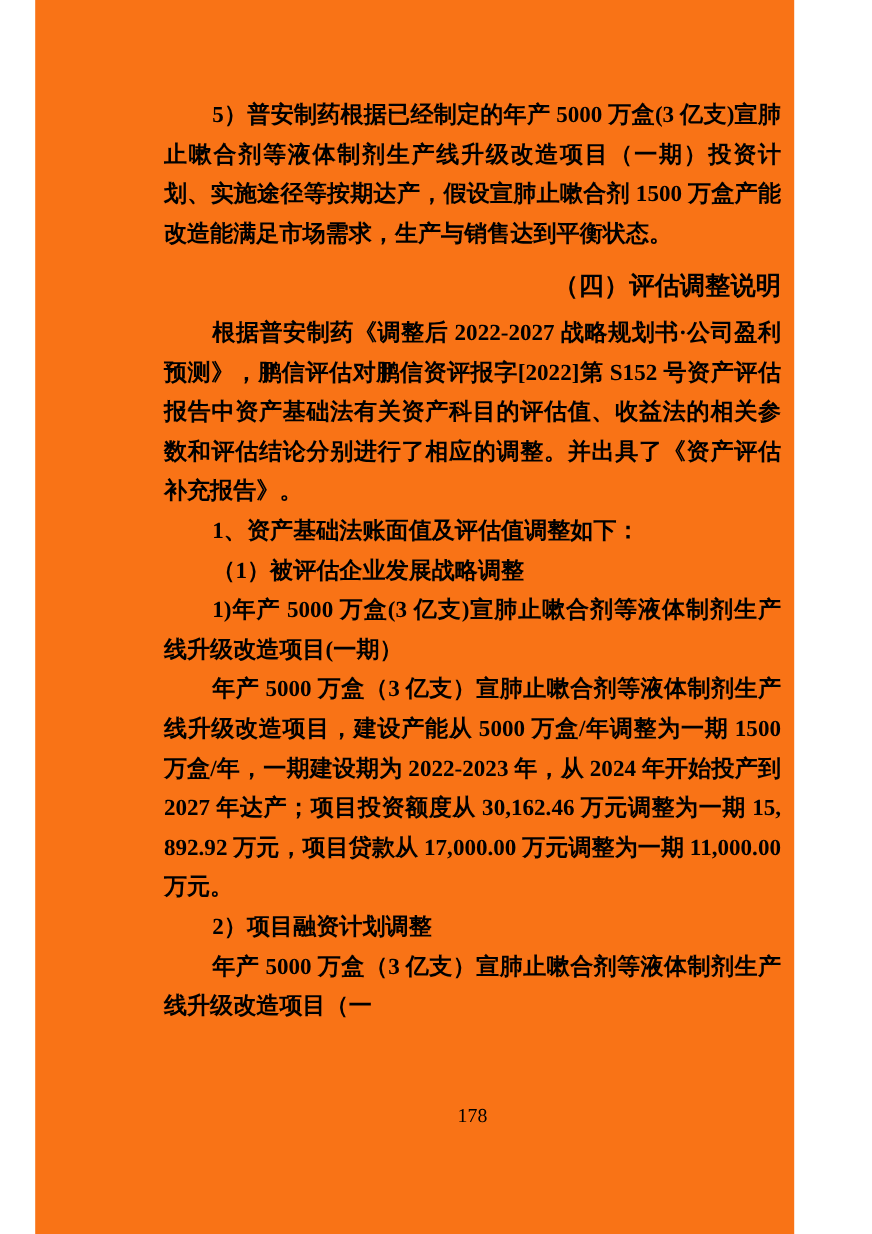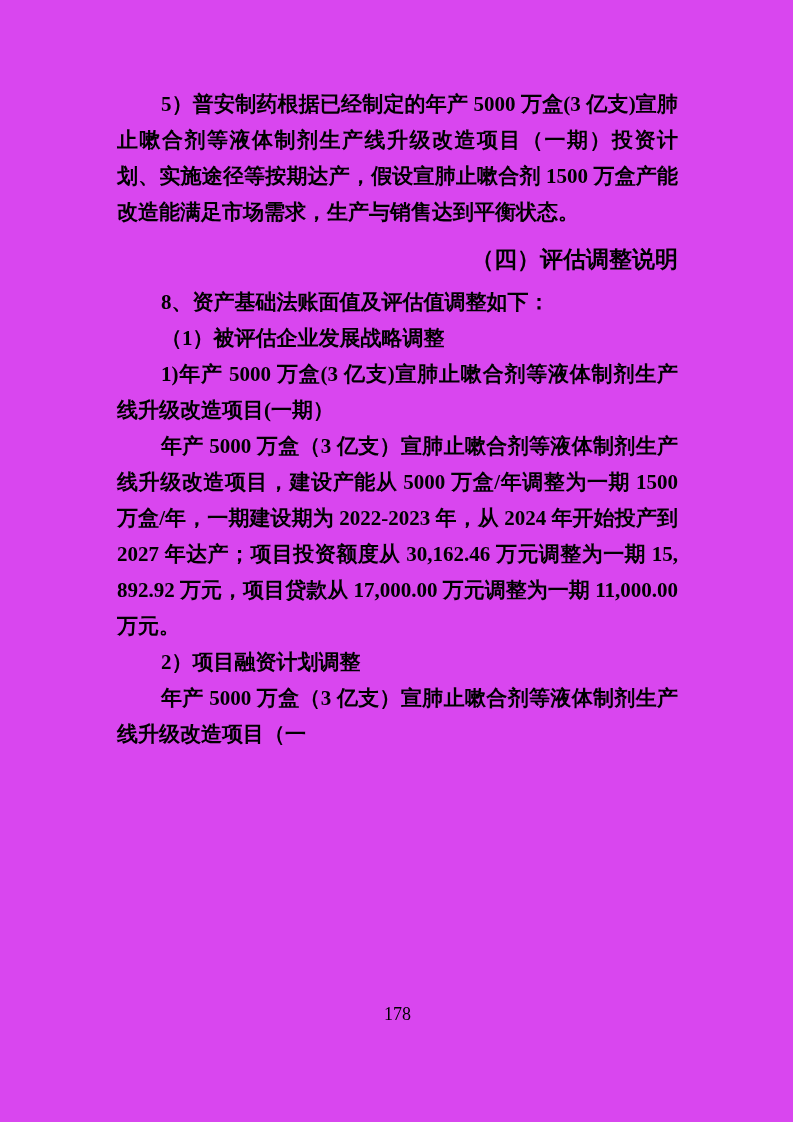--- a/index.html
+++ b/index.html
@@ -2,26 +2,27 @@
 <html><head>
 <meta charset="utf-8">
 <style>
   html, body {
     margin: 0;
     padding: 0;
     background: #ffffff;
   }
   .page {
     position: relative;
-    width: 793px;
+    width: 690px;
     height: 1122px;
-    background: #d946ef;
+    background: #f97316;
     overflow: hidden;
     font-family: "Liberation Serif", "DejaVu Serif", serif;
     color: #000000;
+    margin-left: 32px;
   }
   .content {
     position: absolute;
     left: 117px;
     top: 86px;
     width: 561px;
   }
   .para {
     margin: 0;
     font-size: 21px;
@@ -60,22 +61,23 @@
 <body>
 
 <div class="page">
   <div class="content">
 
     <p class="para bold">5）普安制药根据已经制定的年产 5000 万盒(3 亿支)宣肺止嗽合剂等液体制剂生产线升级改造项目（一期）投资计划、实施途径等按期达产，假设宣肺止嗽合剂 1500 万盒产能改造能满足市场需求，生产与销售达到平衡状态。</p>
 
 
     <h2 class="heading">（四）评估调整说明</h2>
 
+    <p class="para bold">根据普安制药《调整后 2022-2027 战略规划书·公司盈利预测》，鹏信评估对鹏信资评报字[2022]第 S152 号资产评估报告中资产基础法有关资产科目的评估值、收益法的相关参数和评估结论分别进行了相应的调整。并出具了《资产评估补充报告》。</p>
 
-    <p class="para bold">8、资产基础法账面值及评估值调整如下：</p>
+    <p class="para bold">1、资产基础法账面值及评估值调整如下：</p>
 
 
 
     <p class="para bold">（1）被评估企业发展战略调整</p>
 
     <p class="para bold">1)年产 5000 万盒(3 亿支)宣肺止嗽合剂等液体制剂生产线升级改造项目(一期）</p>
 
     <p class="para bold">年产 5000 万盒（3 亿支）宣肺止嗽合剂等液体制剂生产线升级改造项目，建设产能从 5000 万盒/年调整为一期 1500 万盒/年，一期建设期为 2022-2023 年，从 2024 年开始投产到 2027 年达产；项目投资额度从 30,162.46 万元调整为一期 15,892.92 万元，项目贷款从 17,000.00 万元调整为一期 11,000.00 万元。</p>
 
     <p class="para bold">2）项目融资计划调整</p>

